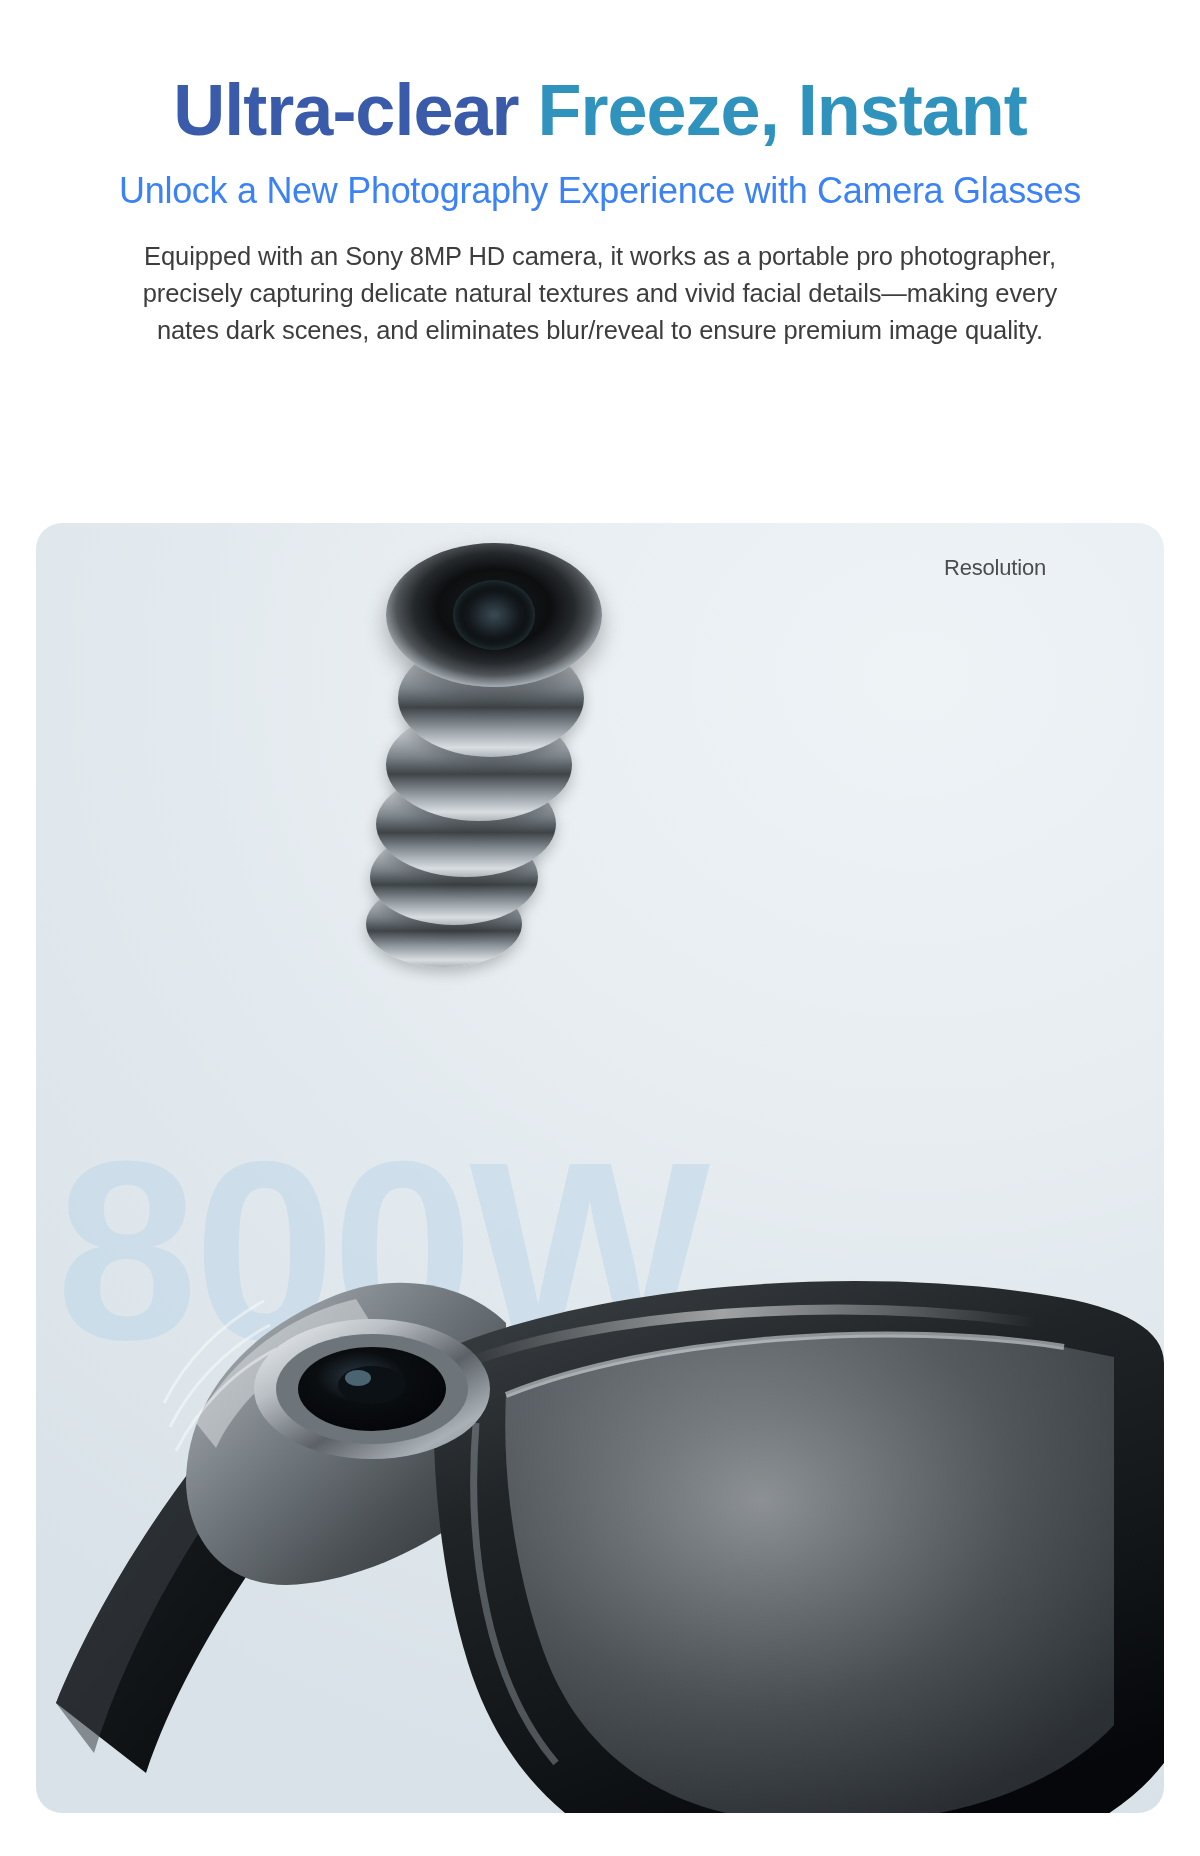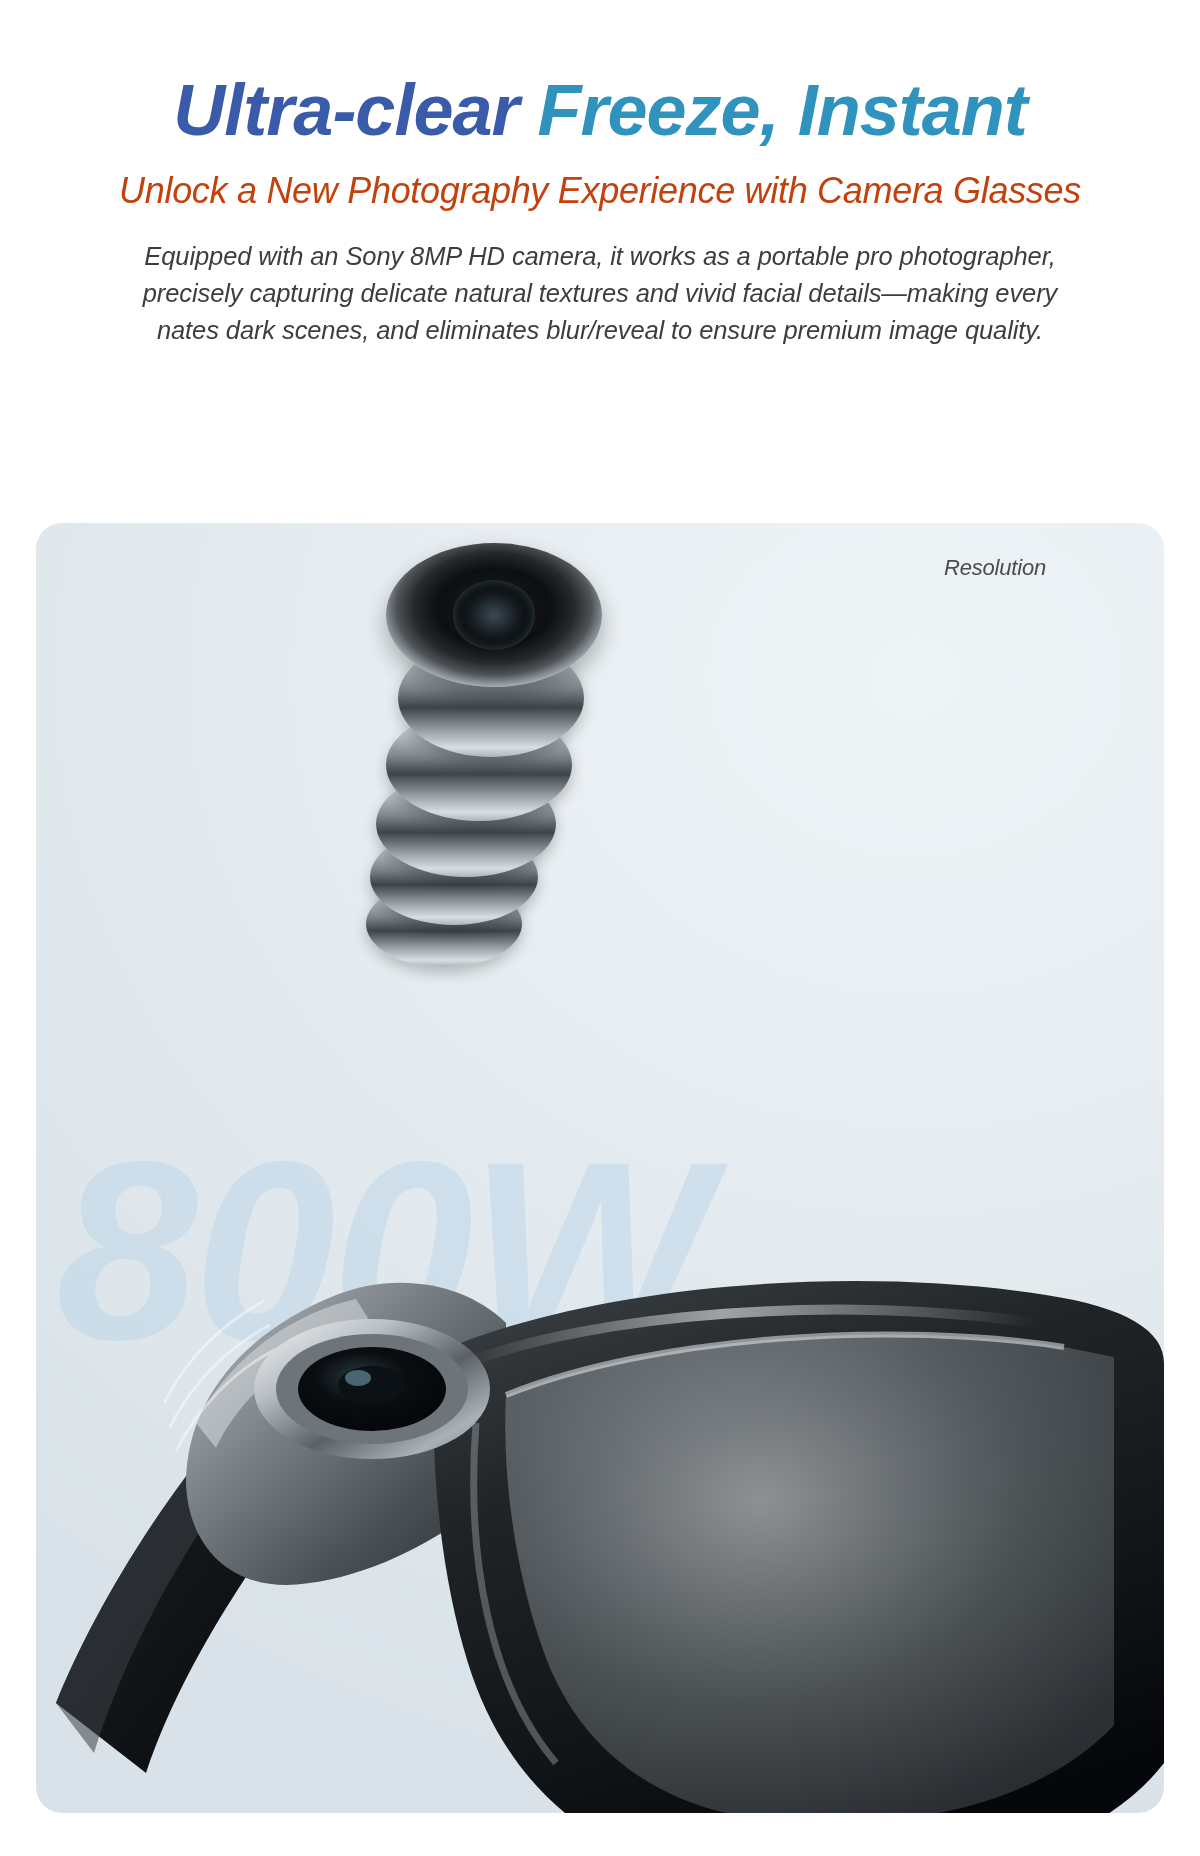--- a/index.html
+++ b/index.html
@@ -14,21 +14,20 @@
     overflow: hidden;
     position: relative;
   }
 
   .page {
     width: 1200px;
     height: 1856px;
     position: relative;
     background: #ffffff;
     box-sizing: border-box;
-    font-style: italic;
   }
 
   
   .header {
     padding-top: 72px;
     text-align: center;
   }
   .headline {
     font-size: 72px;
     font-weight: bold;
@@ -39,21 +38,21 @@
   .headline .l1, .headline .l2 {
     display: block;
     white-space: nowrap;
   }
   .hl-a { color: #3A5BA9; }
   .hl-b { color: #2F93BE; }
 
   .subhead {
     margin-top: 22px;
     font-size: 36px;
-    color: #c2410c;
+    color: #3b82f6;
     font-weight: 400;
     letter-spacing: -0.3px;
   }
 
   .bodytext {
     margin: 26px auto 0 auto;
     width: 1040px;
     font-size: 25.5px;
     line-height: 1.45;
     color: #3d3d3d;

